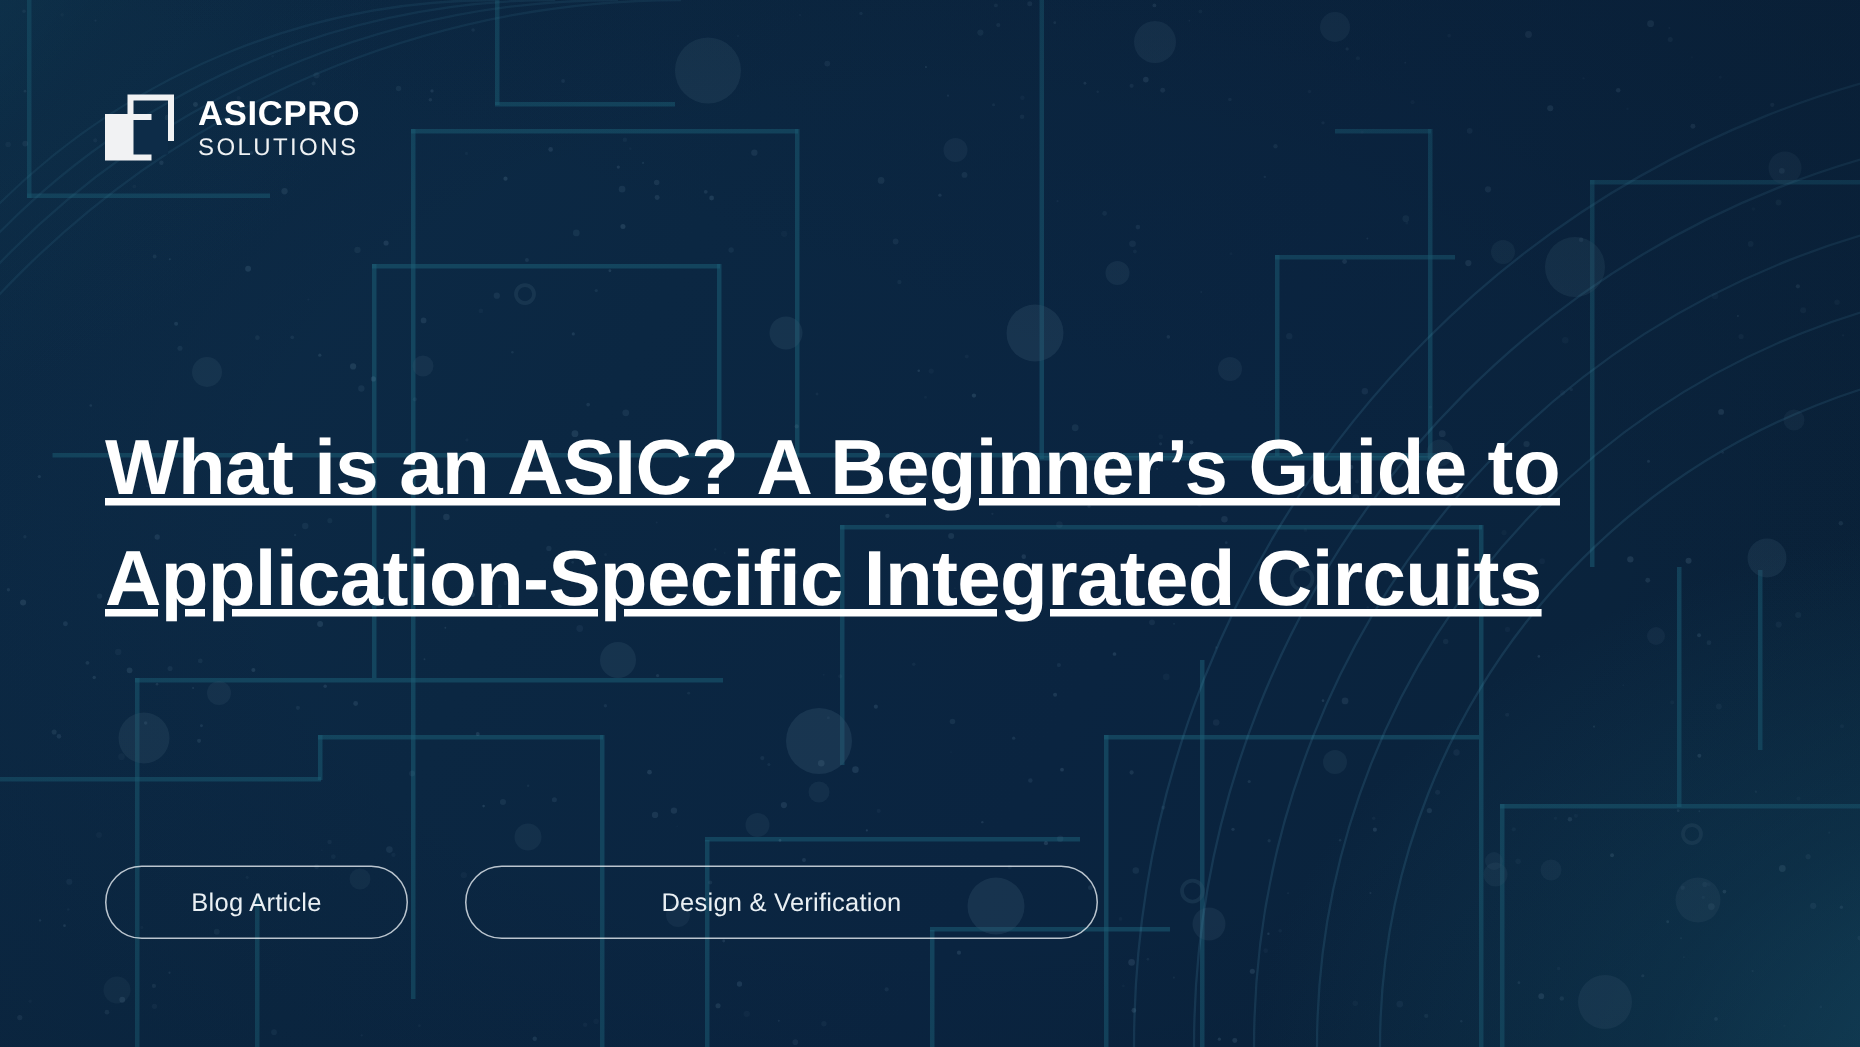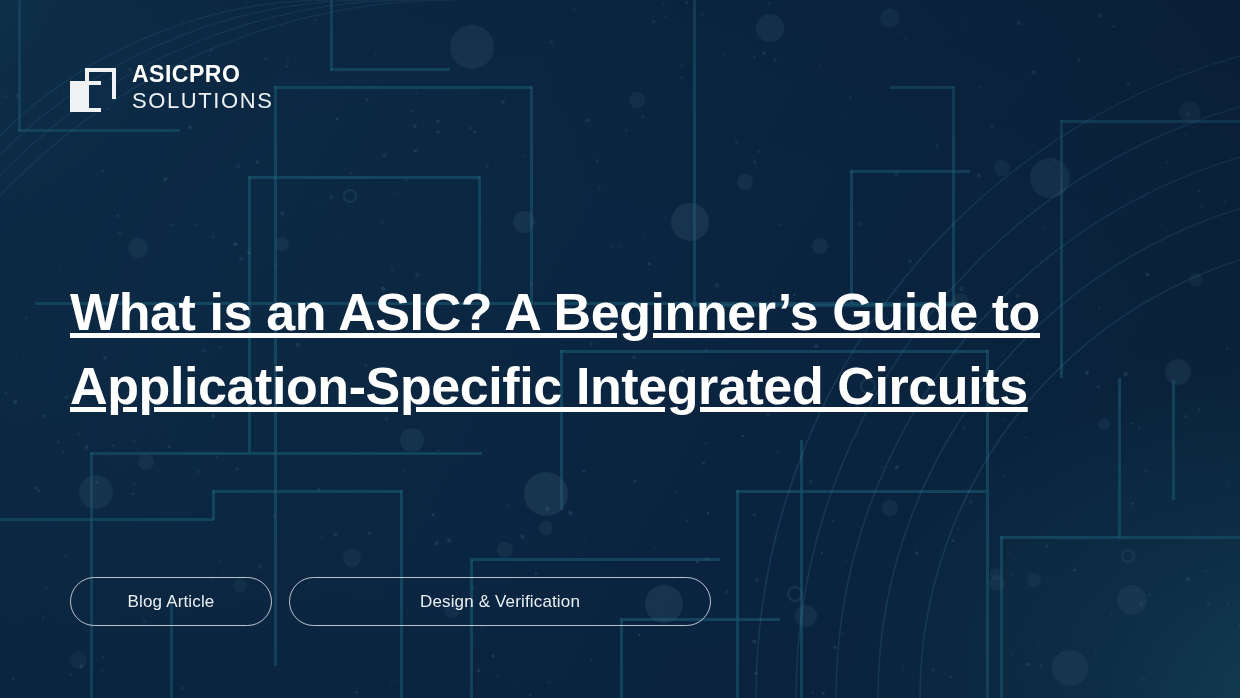--- a/index.html
+++ b/index.html
@@ -65,41 +65,41 @@
     position:absolute; left:19px; top:17px;
     width:23px; height:23px;
     background:#0d2c48;
   }
   #logo-words { display:flex; flex-direction:column; line-height:1; }
   #logo-word-primary {
     color:#ffffff; font-size:23px; font-weight:700;
     letter-spacing:0.5px;
   }
   #logo-word-secondary {
-    color:#eef1f3; font-size:22px; font-weight:400;
+    color:#eef1f3; font-size:16px; font-weight:400;
     letter-spacing:1.6px; margin-top:4px;
   }
 
   
   #headline {
     position:absolute; left:70px; top:276px;
     width:1060px;
     color:#ffffff;
     font-size:52px;
     font-weight:700;
     line-height:1.42;
     letter-spacing:-0.4px;
     text-decoration:underline;
   }
   #headline .hl-line { display:block; white-space:nowrap; }
 
   
   #tag-row {
     position:absolute; left:70px; top:577px;
-    display:flex; align-items:center; gap:17px;
+    display:flex; align-items:center; gap:38px;
   }
   .tag-pill {
     height:49px;
     display:flex; align-items:center; justify-content:center;
     border:1.4px solid rgba(231,238,243,0.80);
     border-radius:999px;
     color:#eaf0f4;
     font-size:17px;
     font-weight:400;
     letter-spacing:0.15px;

